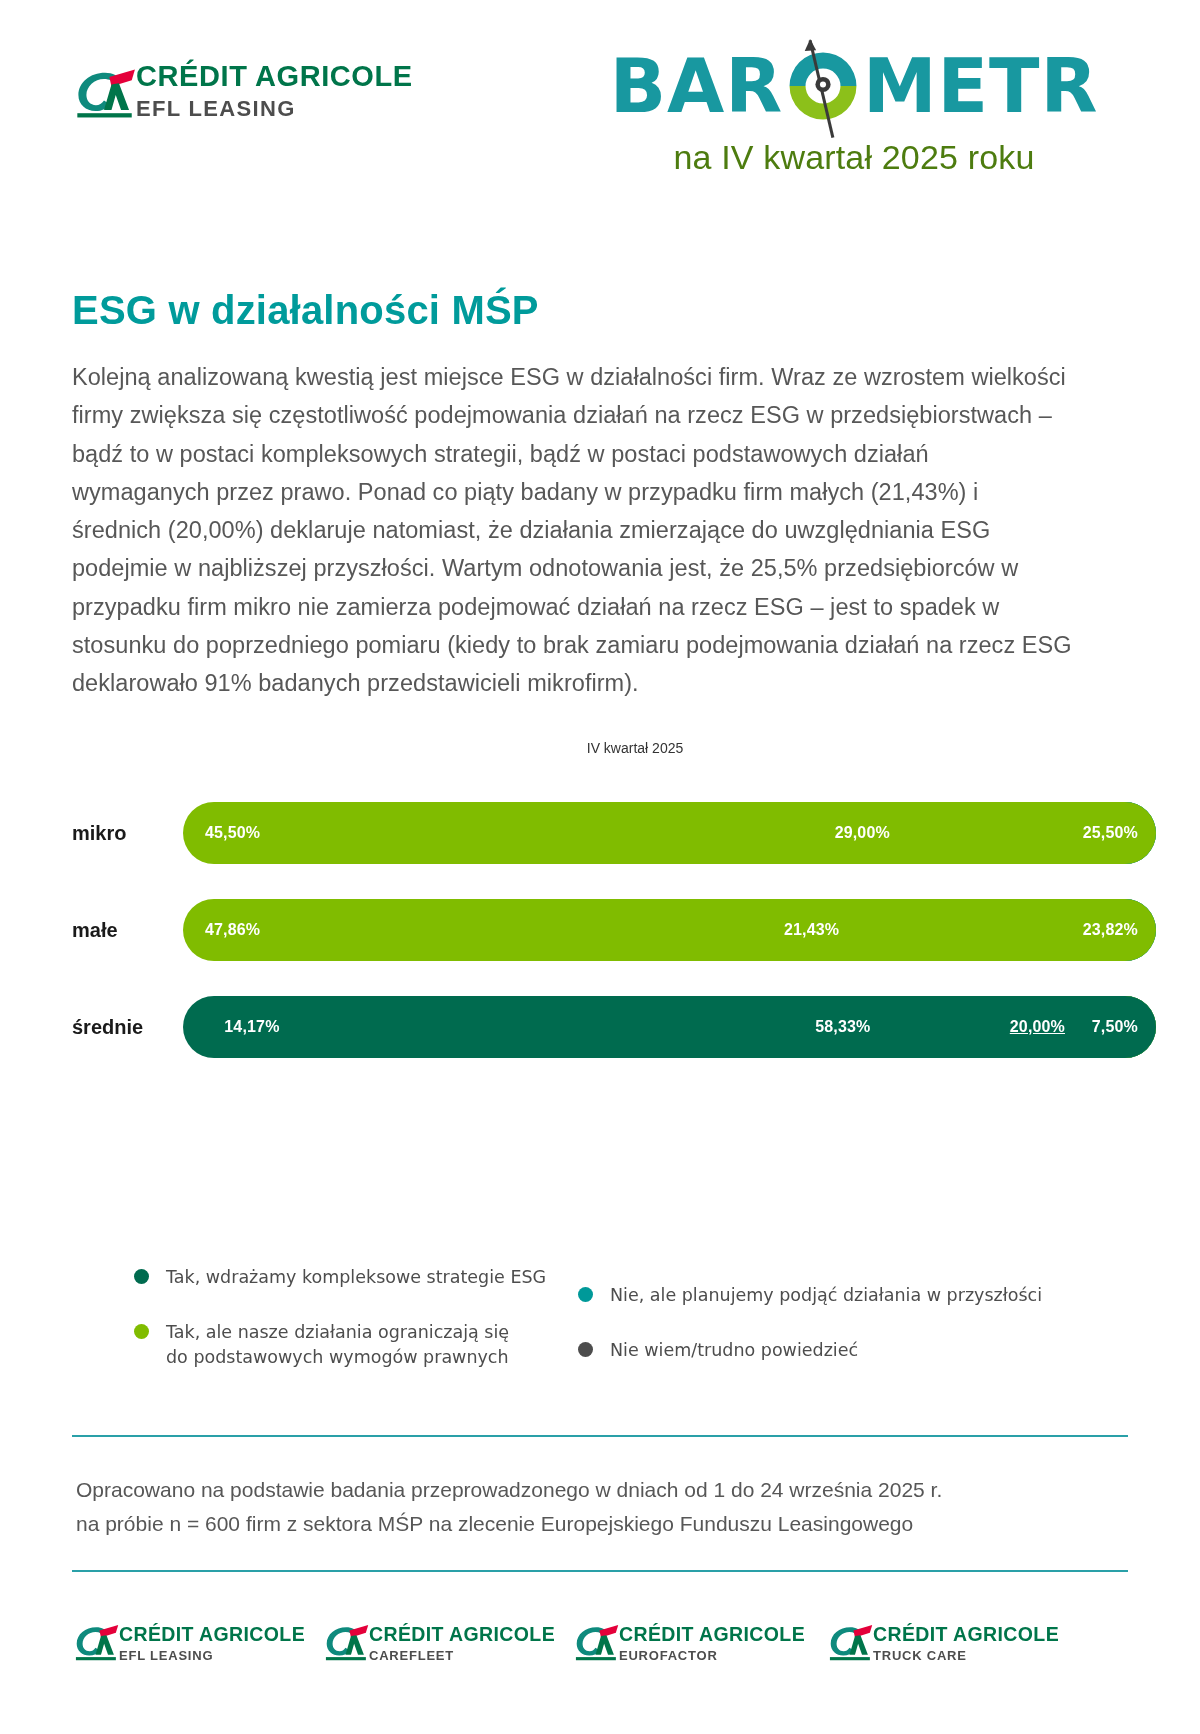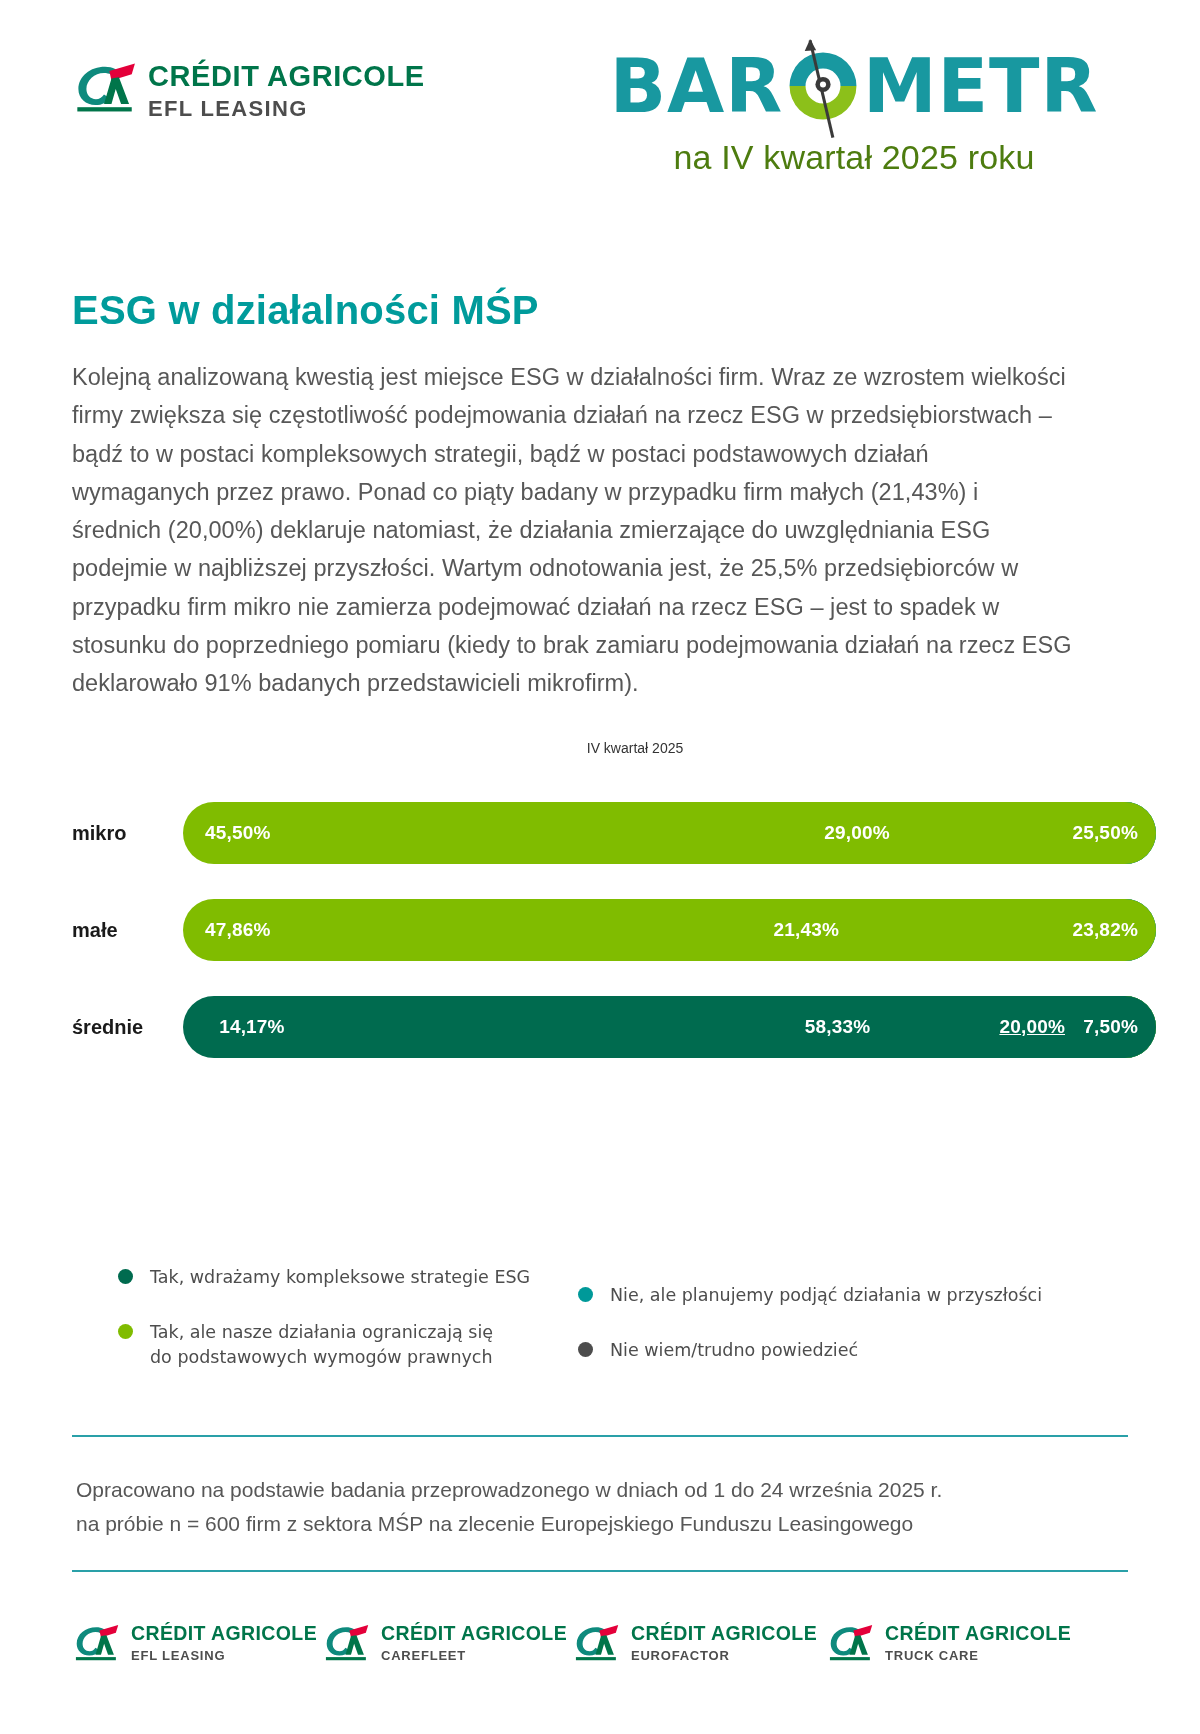--- a/index.html
+++ b/index.html
@@ -6,21 +6,21 @@
   body{
     width:1200px;height:1734px;background:#ffffff;
     font-family:"Liberation Sans", sans-serif;
     -webkit-font-smoothing:antialiased;
     position:relative;overflow:hidden;
   }
   .page{position:relative;width:1200px;height:1734px;}
 
   
   .header{position:absolute;left:0;top:0;width:1200px;height:230px;}
-  .ca-logo{position:absolute;display:flex;align-items:flex-start;gap:12px;}
+  .ca-logo{position:absolute;display:flex;align-items:flex-end;}
   .ca-mark{width:62px;height:50px;flex:0 0 auto;}
   .ca-words{display:flex;flex-direction:column;line-height:1;}
   .ca-name{font-weight:bold;letter-spacing:.02em;color:#00754A;}
   .ca-sub{font-weight:bold;letter-spacing:.06em;color:#4D4D4D;}
 
   .hdr-logo{left:72px;top:62px;}
   .hdr-logo .ca-mark{width:64px;height:52px;}
   .hdr-logo .ca-name{font-size:29px;}
   .hdr-logo .ca-sub{font-size:22px;margin-top:7px;}
 
@@ -60,28 +60,28 @@
     position:absolute;left:72px;top:0;width:110px;height:62px;
     display:flex;align-items:center;justify-content:flex-start;
     font-size:20px;font-weight:bold;color:#1a1a1a;
   }
   .track{position:absolute;left:183px;top:0;right:44px;height:62px;}
   .seg-bar{
     position:absolute;top:0;height:62px;border-radius:31px;
     display:flex;align-items:center;box-sizing:border-box;
   }
   .seg-val{
-    position:absolute;color:#ffffff;font-size:19px;font-weight:bold;
+    position:absolute;color:#ffffff;font-size:16px;font-weight:bold;
     white-space:nowrap;letter-spacing:.01em;
   }
 
   
   .legend{position:absolute;left:0;top:1265px;width:1200px;}
   .legend-col{position:absolute;top:0;}
-  .legend-col.left{left:118px;width:470px;}
+  .legend-col.left{left:134px;width:470px;}
   .legend-col.right{left:578px;width:520px;margin-top:18px;}
   .legend-item{display:flex;align-items:flex-start;margin-bottom:30px;}
   .legend-dot{
     width:15px;height:15px;border-radius:50%;flex:0 0 auto;margin-top:4px;margin-right:17px;
   }
   .legend-text{
     font-size:17.5px;color:#4D4D4D;line-height:25px;
     font-family:"DejaVu Sans", sans-serif;
   }
   .legend-text .l2{display:block;}

